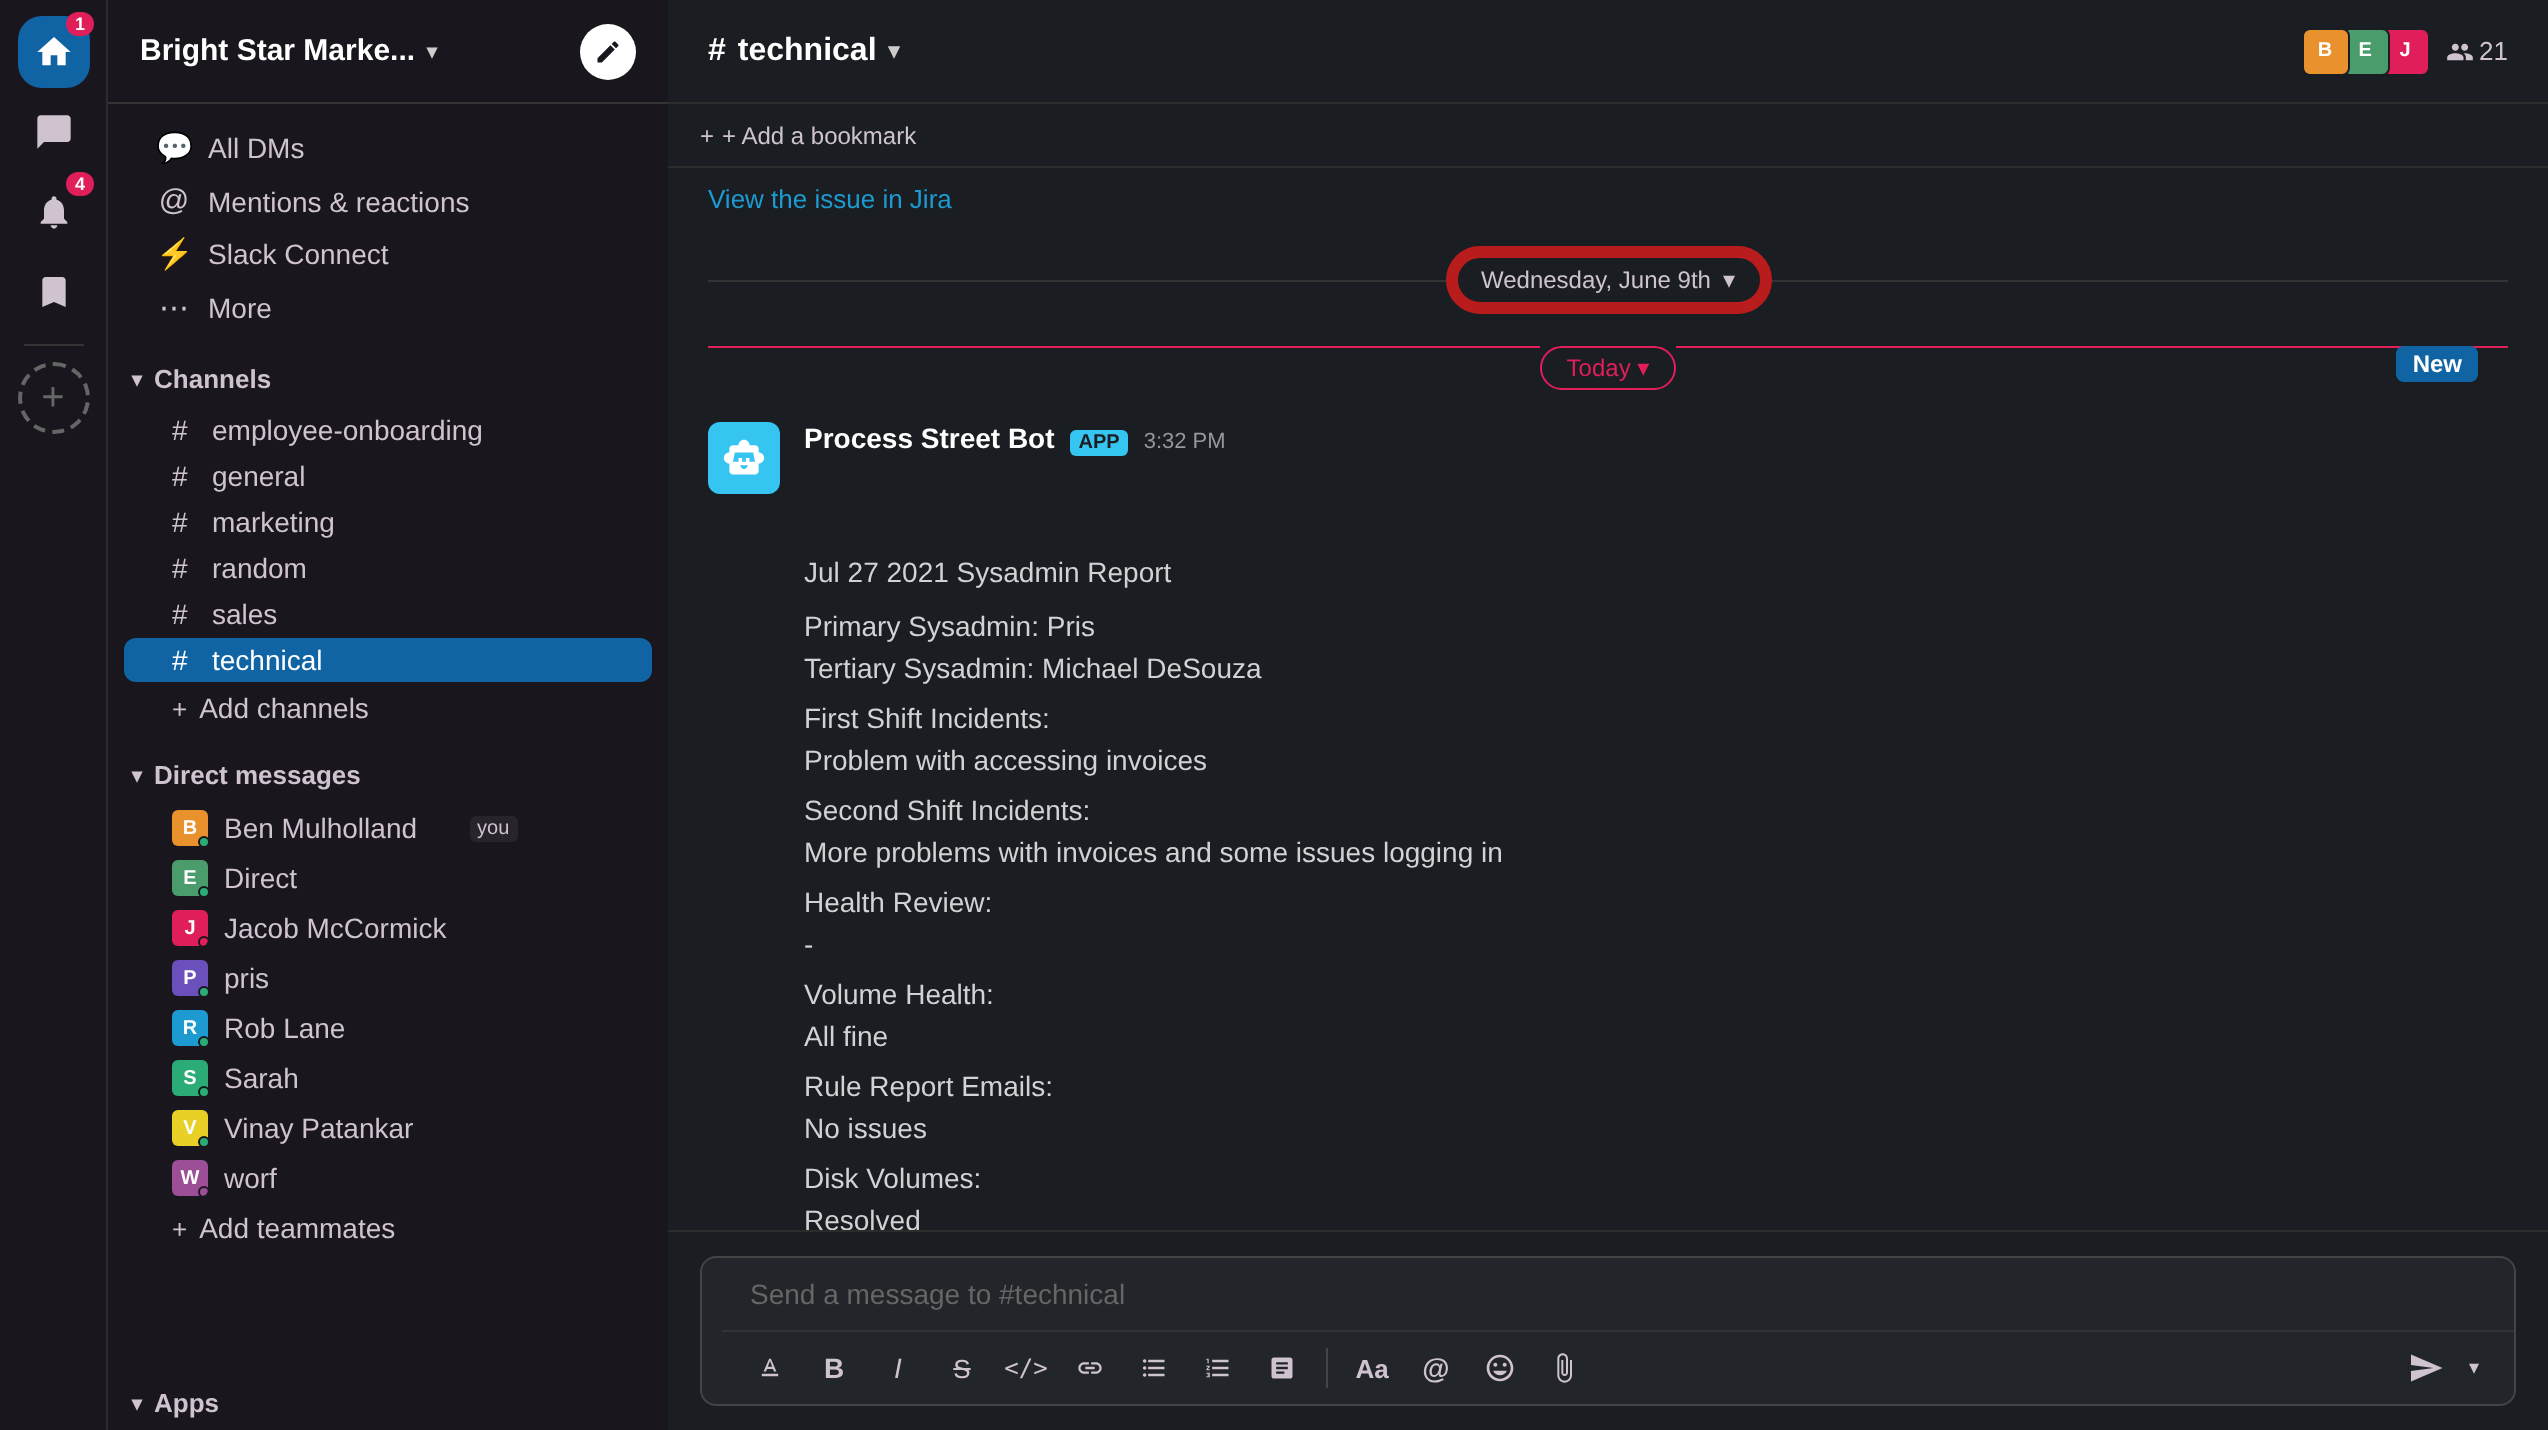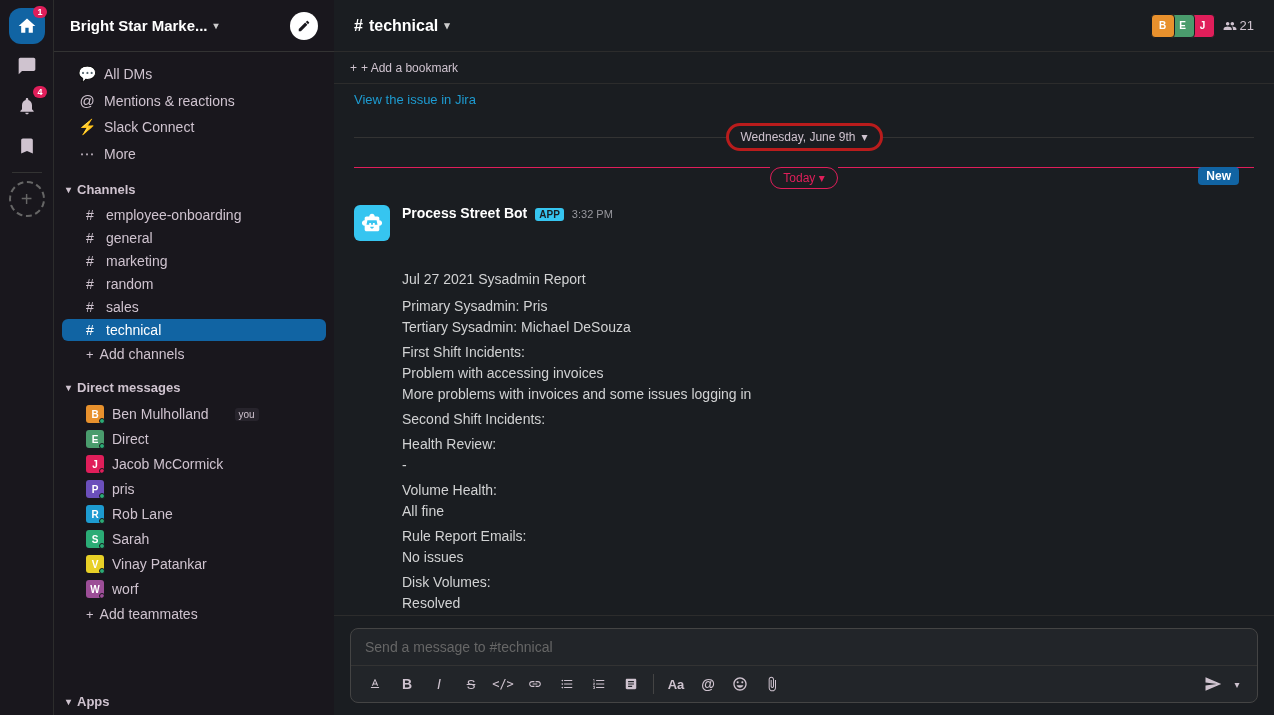--- a/index.html
+++ b/index.html
@@ -52,34 +52,34 @@
     .member-avatar { width: 24px; height: 24px; border-radius: 4px; background: #4a9c6d; border: 1px solid #1a1d21; margin-left: -4px; display: flex; align-items: center; justify-content: center; font-size: 10px; font-weight: 700; color: #fff; }
     .member-count { font-size: 13px; color: #cfc3cf; display: flex; align-items: center; gap: 3px; }
 
     
     .bookmark-bar { height: 32px; border-bottom: 1px solid #2c2c2c; display: flex; align-items: center; padding: 0 16px; gap: 8px; flex-shrink: 0; }
     .bookmark-add { display: flex; align-items: center; gap: 4px; font-size: 12px; color: #cfc3cf; cursor: pointer; }
 
     
     .messages-area { flex: 1; overflow-y: auto; padding: 0; position: relative; }
     .jira-link { padding: 8px 20px; color: #1d9bd1; font-size: 13px; cursor: pointer; }
-    .date-badge { background: #1a1d21; border: 3px solid #b91c1c; border-radius: 20px; padding: 4px 12px; font-size: 12px; color: #cfc3cf; cursor: pointer; display: flex; align-items: center; gap: 6px; }
+    .date-badge { background: #1a1d21; border: 6px solid #b91c1c; border-radius: 20px; padding: 4px 12px; font-size: 12px; color: #cfc3cf; cursor: pointer; display: flex; align-items: center; gap: 6px; }
 
     .message-container { padding: 8px 20px; display: flex; gap: 12px; position: relative; }
     .bot-avatar { width: 36px; height: 36px; border-radius: 6px; background: #36c5f0; display: flex; align-items: center; justify-content: center; font-size: 18px; flex-shrink: 0; }
     .message-content { flex: 1; }
     .message-header { display: flex; align-items: baseline; gap: 8px; margin-bottom: 4px; }
     .message-sender { font-weight: 700; color: #fff; font-size: 14px; }
     .app-badge { background: #36c5f0; color: #1a1d21; font-size: 10px; font-weight: 700; padding: 1px 4px; border-radius: 3px; }
     .message-time { font-size: 11px; color: #97979d; }
     .message-text { font-size: 14px; line-height: 1.5; color: #d1d2d3; }
 
     
     .input-area { border-top: 1px solid #2c2c2c; padding: 12px 16px; background: #1a1d21; flex-shrink: 0; }
-    .message-input-box { border: 1px solid #444; border-radius: 8px; background: #222529; overflow: hidden; }
+    .message-input-box { border: 1px solid #444; border-radius: 8px; background: #222529; overflow: hidden; padding-left: 10px; }
     .message-input { width: 100%; padding: 10px 14px; background: transparent; border: none; color: #d1d2d3; font-size: 14px; outline: none; }
     .message-input::placeholder { color: #666; }
     .input-toolbar { display: flex; align-items: center; padding: 4px 10px; gap: 4px; border-top: 1px solid #333; }
     .input-tool { width: 28px; height: 28px; display: flex; align-items: center; justify-content: center; cursor: pointer; border-radius: 4px; font-size: 14px; color: #cfc3cf; }
     .input-tool-divider { width: 1px; height: 20px; background: #444; margin: 0 4px; }
     .send-btn { margin-left: auto; display: flex; align-items: center; }
     .send-icon { width: 28px; height: 28px; display: flex; align-items: center; justify-content: center; cursor: pointer; border-radius: 4px; font-size: 16px; color: #cfc3cf; }
     .format-btn { font-size: 12px; font-weight: 600; }
     .dropdown-arrow { width: 20px; height: 28px; display: flex; align-items: center; justify-content: center; cursor: pointer; color: #cfc3cf; font-size: 10px; }
   </style>
@@ -333,22 +333,22 @@
           <span class="message-sender">Process Street Bot</span>
           <span class="app-badge">APP</span>
           <span class="message-time">3:32 PM</span>
         </div>
         <div class="message-text">
           <div style="margin-bottom:6px;margin-top:48px;">Jul 27 2021 Sysadmin Report</div>
           <div><span>Primary Sysadmin:</span> <span>Pris</span></div>
           <div><span>Tertiary Sysadmin:</span> <span>Michael DeSouza</span></div>
           <div style="margin-top:4px;">First Shift Incidents:</div>
           <div>Problem with accessing invoices</div>
+          <div style="margin-top:4px;">Second Shift Incidents:</div>
           <div>More problems with invoices and some issues logging in</div>
-          <div style="margin-top:4px;">Second Shift Incidents:</div>
           <div style="margin-top:4px;">Health Review:</div>
           <div>-</div>
           <div style="margin-top:4px;">Volume Health:</div>
           <div>All fine</div>
           <div style="margin-top:4px;">Rule Report Emails:</div>
           <div>No issues</div>
           <div style="margin-top:4px;">Disk Volumes:</div>
           <div>Resolved</div>
           <div style="margin-top:4px;">Application Issues:</div>
           <div>No issues</div>

